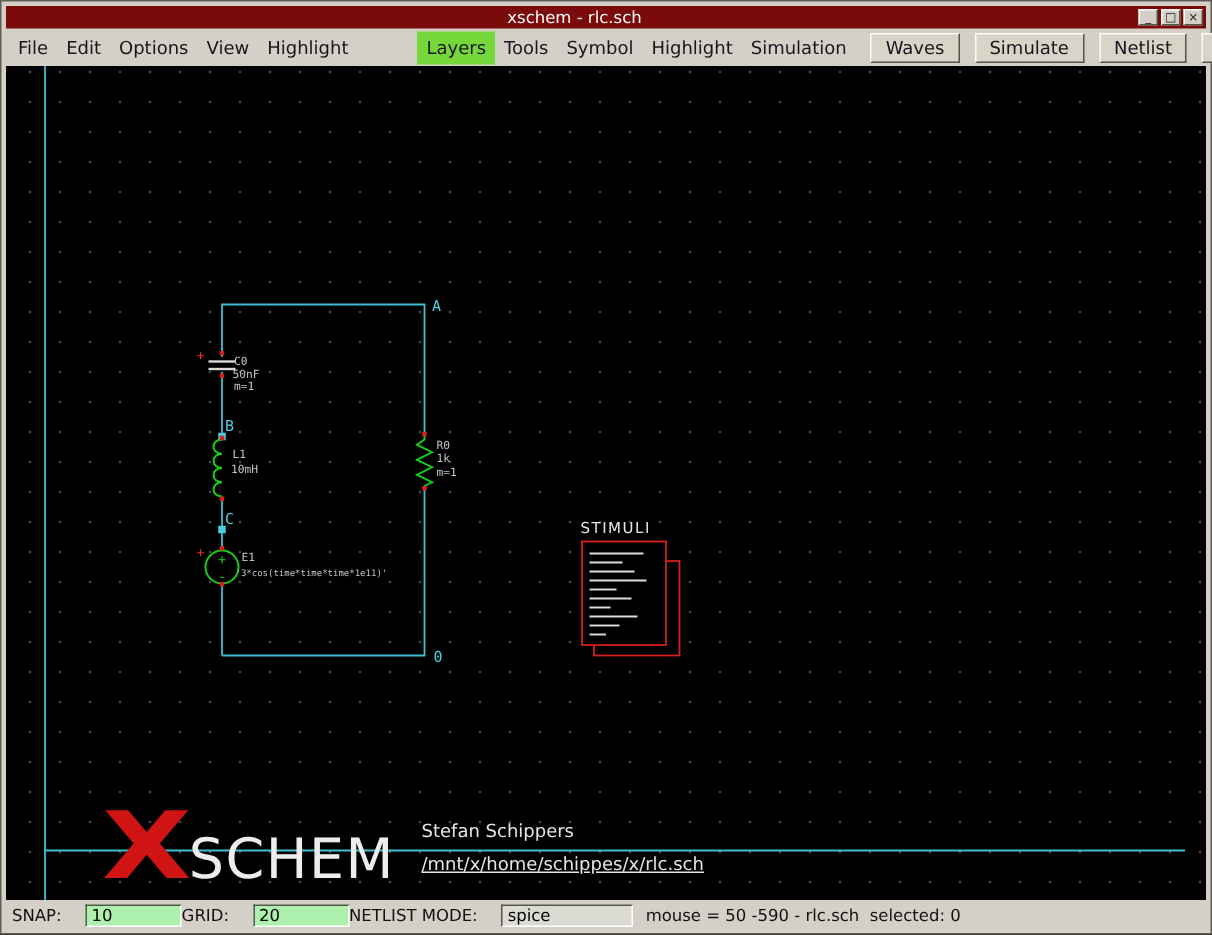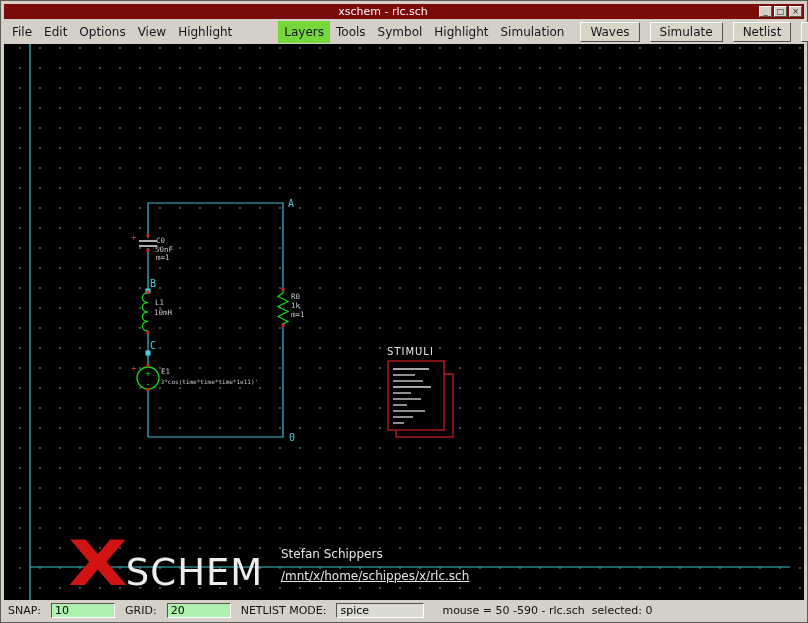--- a/index.html
+++ b/index.html
@@ -41,22 +41,22 @@
   .stim-rect { stroke:#d42020; stroke-width:1.2; fill:none; }
   .stim-text { font-size:10px; fill:#e6e6e6; letter-spacing:1px; }
 
   .logo { position:absolute; left:64px; top:492px; display:flex; align-items:baseline; }
   .logo-x { display:inline-block; font-size:62px; font-weight:bold; color:#d01414; line-height:0.9; transform:scaleX(1.25); transform-origin:left 80%; }
   .logo-name { font-size:37px; color:#ededed; letter-spacing:1px; margin-left:10px; line-height:1; }
   .credit-author { position:absolute; left:277px; top:503px; font-size:12px; color:#e6e6e6; }
   .credit-path   { position:absolute; left:277px; top:525px; font-size:12px; color:#e6e6e6;text-decoration:underline; }
 
   
-  .statusbar { height:19px; flex:0 0 auto; display:flex; align-items:center; font-size:11px; color:#111; padding:1px 4px 0 4px; gap:10px; }
-  .sb-input { height:15px; border:1px solid; border-color:#57544c #ffffff #ffffff #57544c; font-family:"DejaVu Sans","Liberation Sans",sans-serif; font-size:11px; padding:0 3px; }
+  .statusbar { height:19px; flex:0 0 auto; display:flex; align-items:center; font-size:11px; color:#111; padding:1px 4px 0 4px; gap:0; }
+  .sb-input { height:15px; border:1px solid; border-color:#57544c #ffffff #ffffff #57544c; font-family:"DejaVu Sans","Liberation Sans",sans-serif; font-size:11px; padding:0 3px;margin-left:16px; }
   .sb-input.green { background:#aef0ae; width:64px; }
   .sb-input.plain { background:#dbdbd3; width:88px; }
   .sb-status { margin-left:8px; white-space:pre; }
 </style>
 </head>
 <body>
 
 <div class="window">
 
   <div class="titlebar">

